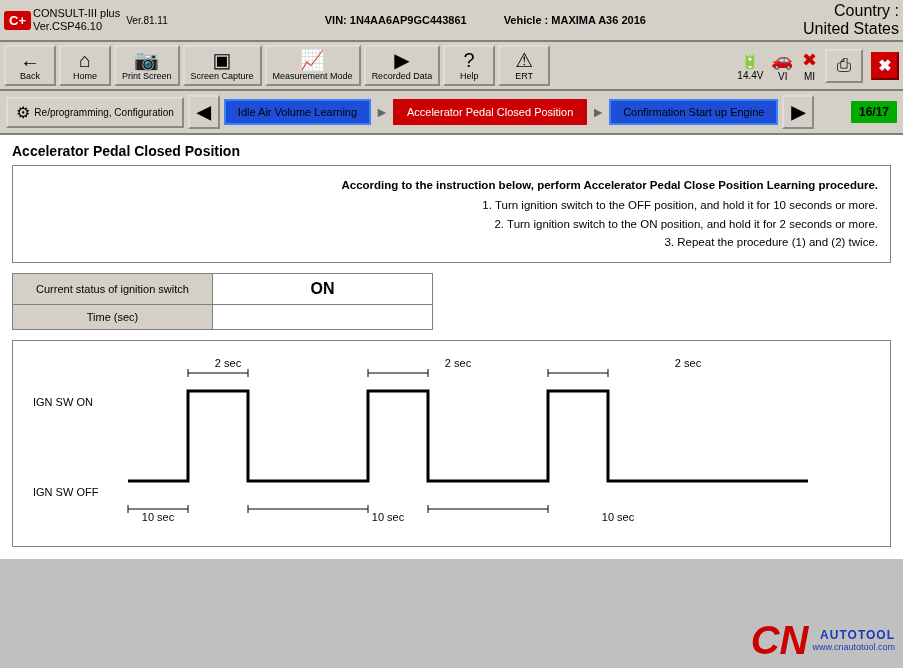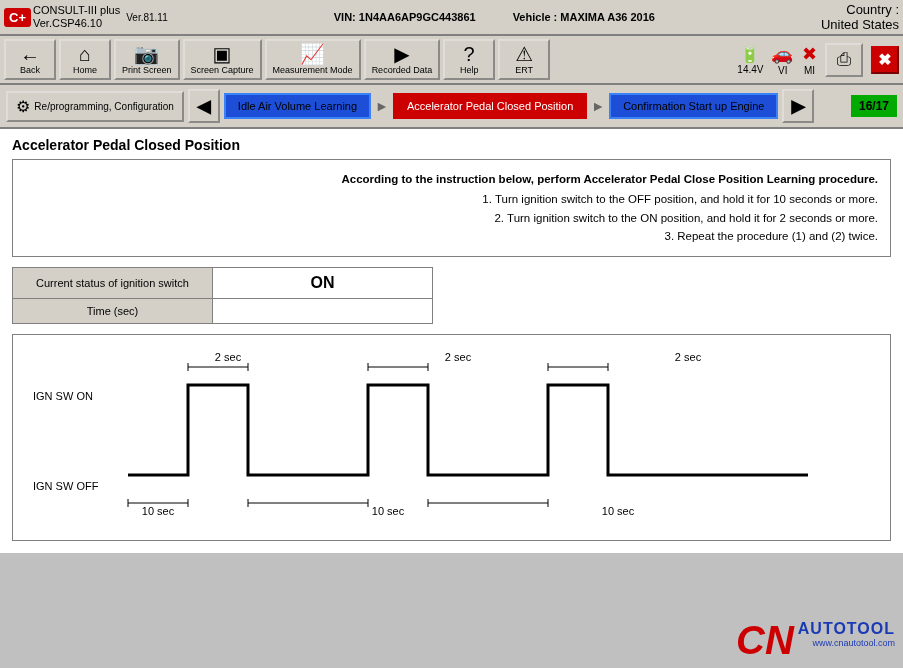--- a/index.html
+++ b/index.html
@@ -4,21 +4,21 @@
   <style>
     * { box-sizing: border-box; margin: 0; padding: 0; }
     body { width: 903px; height: 668px; font-family: Arial, sans-serif; font-size: 12px; background: #c0c0c0; overflow: hidden; }
 
     
     .top-bar { background: #d4d0c8; border-bottom: 2px solid #808080; display: flex; align-items: center; padding: 2px 4px; justify-content: space-between; }
     .top-bar-left { display: flex; align-items: center; gap: 2px; }
     .app-logo { background: #cc0000; color: white; font-weight: bold; font-size: 13px; padding: 2px 5px; border-radius: 3px; }
     .app-name { font-size: 11px; line-height: 1.2; }
     .top-info { display: flex; gap: 37px; font-size: 11px; font-weight: bold; }
-    .country-info { font-size: 13px; text-align: right; }
+    .country-info { font-size: 16px; text-align: right; }
 
     
     .toolbar { background: #d4d0c8; border-bottom: 2px solid #808080; display: flex; align-items: center; padding: 3px 4px; gap: 3px; }
     .tool-btn { background: #d4d0c8; border: 2px outset #e0ddd8; padding: 3px 6px; cursor: pointer; display: flex; flex-direction: column; align-items: center; font-size: 10px; min-width: 52px; text-align: center; }
     .tool-icon { font-size: 20px; line-height: 1; }
     .tool-btn-label { font-size: 9px; margin-top: 1px; }
 
     
     .status-icons { display: flex; align-items: center; gap: 8px; margin-left: auto; }
     .status-icon { display: flex; flex-direction: column; align-items: center; font-size: 10px; cursor: pointer; }
@@ -226,20 +226,20 @@
       <line x1="340" y1="154" x2="340" y2="162" stroke="black" stroke-width="1"></line>
 
       <line x1="400" y1="158" x2="520" y2="158" stroke="black" stroke-width="1"></line>
       <line x1="400" y1="154" x2="400" y2="162" stroke="black" stroke-width="1"></line>
       <line x1="520" y1="154" x2="520" y2="162" stroke="black" stroke-width="1"></line>
     </svg>
   </div>
 </div>
 
 <div class="watermark">
-  <div style="display:flex; align-items:flex-start; gap:4px; justify-content:flex-end;">
+  <div style="display:flex; align-items:center; gap:4px; justify-content:flex-end;">
     <span style="color:#cc0000; font-size:40px; font-weight:bold; font-style:italic; line-height:1;">CN</span>
     <div style="display:flex; flex-direction:column; justify-content:flex-end;">
-      <span style="color:#1a3ab5; font-size:16px; font-weight:bold; letter-spacing:1px;">AUTOTOOL</span>
+      <span style="color:#1a3ab5; font-size:12px; font-weight:bold; letter-spacing:1px;">AUTOTOOL</span>
       <span style="color:#1a3ab5; font-size:9px;">www.cnautotool.com</span>
     </div>
   </div>
 </div>
 
 </body></html>

